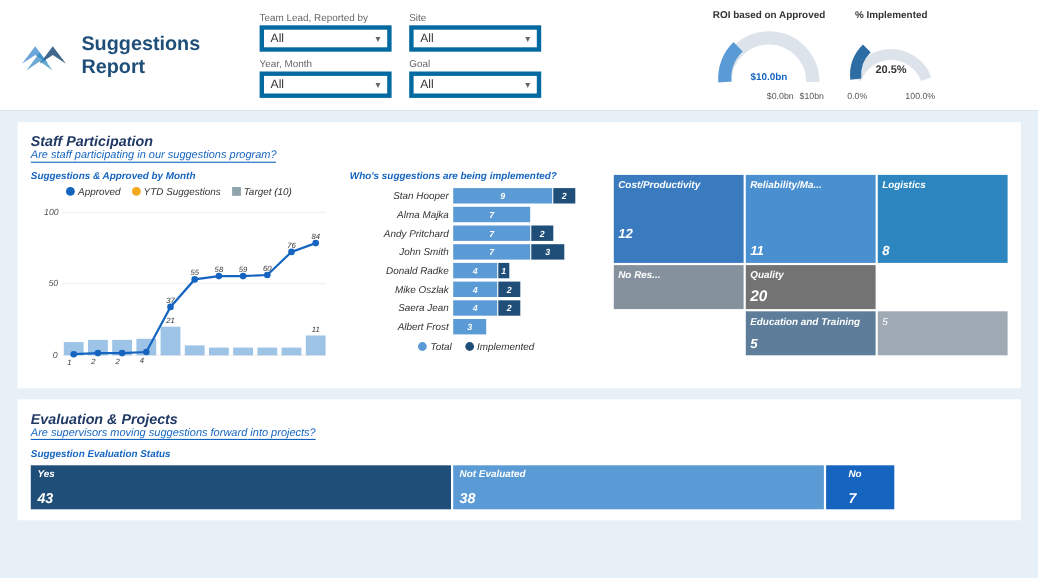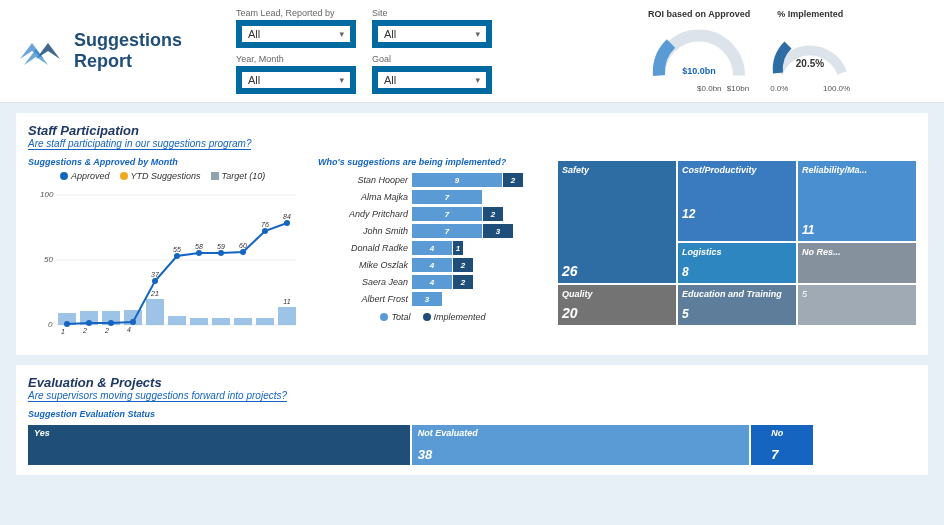--- a/index.html
+++ b/index.html
@@ -56,21 +56,21 @@
       min-width: 120px;
     }
     .filter-label {
       font-size: 9px;
       color: #666;
     }
     .filter-select {
       display: flex;
       align-items: center;
       justify-content: space-between;
-      border: 6px solid #0369a1;
+      border: 4px solid #0369a1;
       padding: 2px 6px;
       font-size: 11px;
       background: white;
       cursor: pointer;
       min-width: 120px;
       color: #333;
     }
     .chevron {
       font-size: 9px;
       color: #666;
@@ -498,24 +498,20 @@
             <div class="legend-item">
               <div class="legend-dot" style="background:#1f4e79;border-radius:50%;"></div>
               <span>Implemented</span>
             </div>
           </div>
         </div>
 
         <div class="chart-panel">
           <div style="display:grid;grid-template-columns:1fr 1fr 1fr;grid-template-rows:80px 40px 40px;gap:2px;margin-top:4px;height:165px;">
 
-            <div style="background:#2e6da4;padding:4px;position:relative;grid-row:1/3;">
-              <div style="font-size:9px;color:white;font-weight:600;">Safety</div>
-              <div style="position:absolute;bottom:4px;left:4px;font-size:14px;font-weight:700;color:white;">26</div>
-            </div>
 
             <div style="background:#3a7bbf;padding:4px;position:relative;">
               <div style="font-size:9px;color:white;font-weight:600;">Cost/Productivity</div>
               <div style="position:absolute;bottom:20px;left:4px;font-size:12px;font-weight:700;color:white;">12</div>
             </div>
 
             <div style="background:#4a8fcf;padding:4px;position:relative;">
               <div style="font-size:9px;color:white;font-weight:600;">Reliability/Ma...</div>
               <div style="position:absolute;bottom:4px;left:4px;font-size:12px;font-weight:700;color:white;">11</div>
             </div>
@@ -550,20 +546,21 @@
 
     <div class="section">
       <div class="section-title">Evaluation &amp; Projects</div>
       <div class="section-subtitle">
         <span>Are supervisors moving suggestions </span><span style="color:#1565c0;border-bottom:1px solid #1565c0;">forward</span><span> into projects?</span>
       </div>
       <div class="chart-panel-title">Suggestion Evaluation Status</div>
       <div style="display:flex;gap:2px;margin-top:6px;height:40px;">
         <div style="background:#1f4e79;width:43%;display:flex;flex-direction:column;justify-content:space-between;padding:3px 6px;">
           <div style="font-size:9px;color:white;font-weight:600;">Yes</div>
+          <div style="font-size:13px;font-weight:700;color:white;">43</div>
         </div>
         <div style="background:#5b9bd5;width:38%;display:flex;flex-direction:column;justify-content:space-between;padding:3px 6px;">
           <div style="font-size:9px;color:white;font-weight:600;">Not Evaluated</div>
           <div style="font-size:13px;font-weight:700;color:white;">38</div>
         </div>
         <div style="background:#1565c0;width:7%;display:flex;flex-direction:column;justify-content:space-between;padding:3px 20px;">
           <div style="font-size:9px;color:white;font-weight:600;">No</div>
           <div style="font-size:13px;font-weight:700;color:white;">7</div>
         </div>
       </div>

